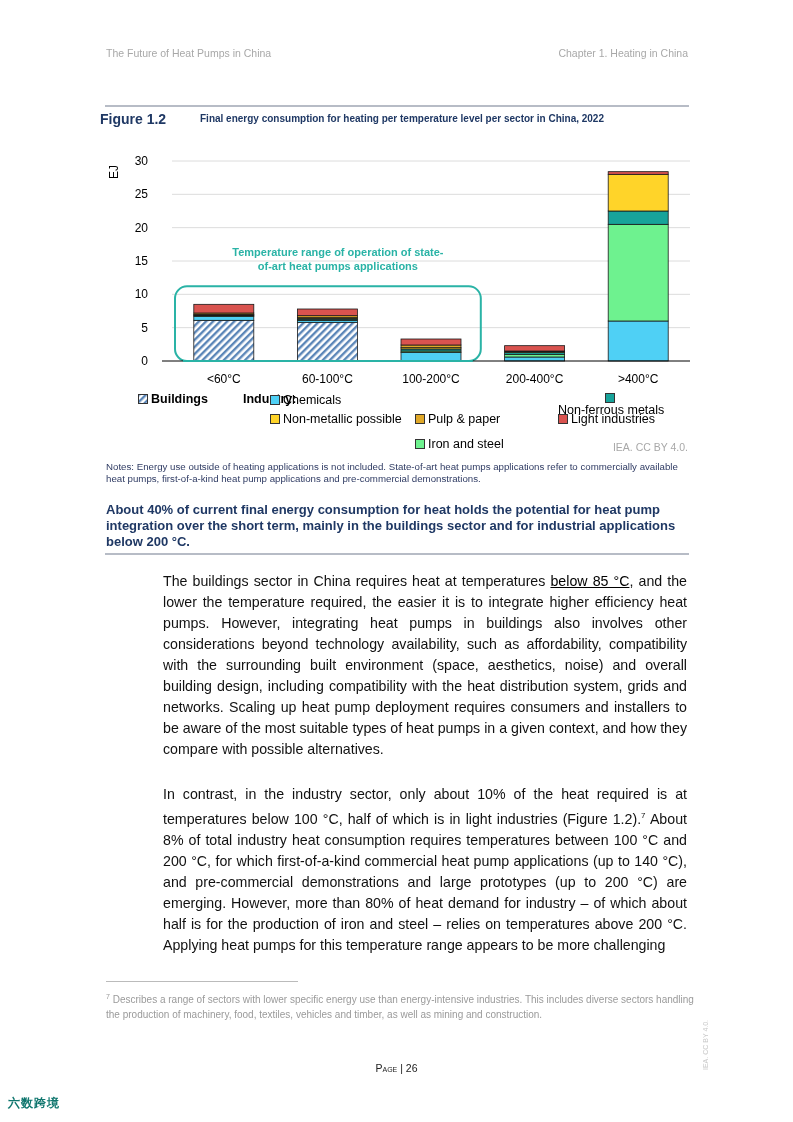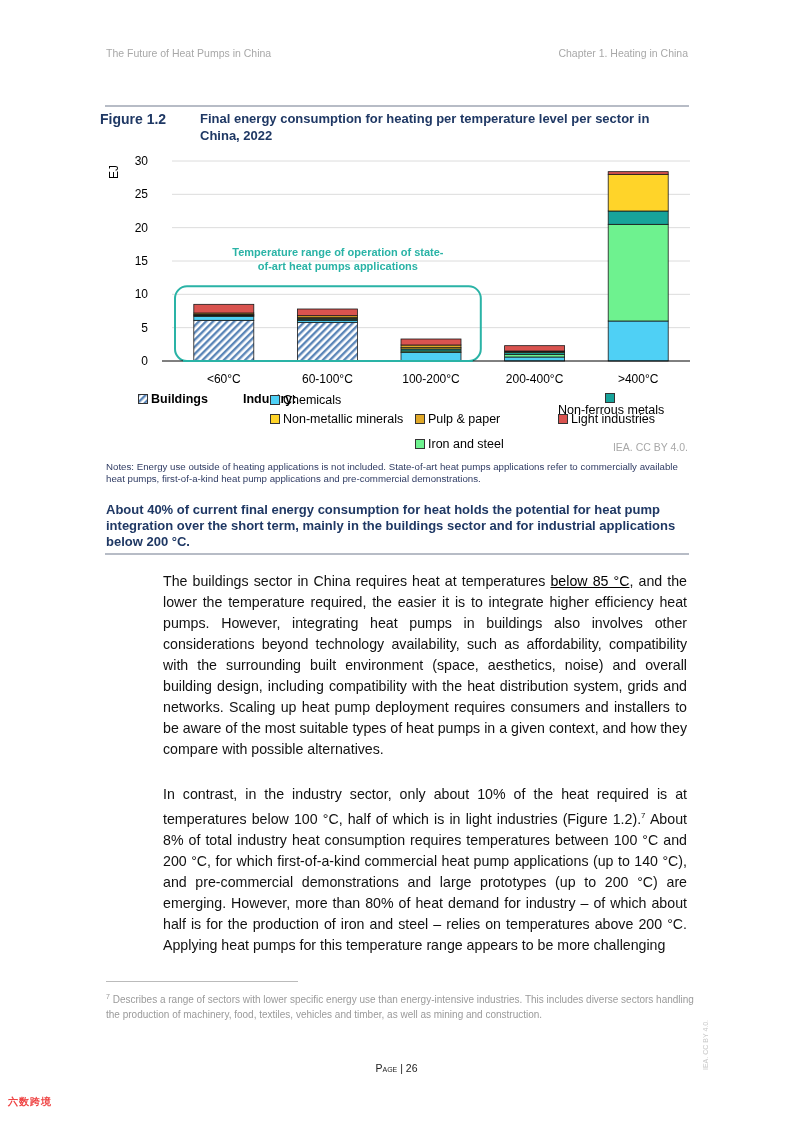--- a/index.html
+++ b/index.html
@@ -1,36 +1,36 @@
 <!DOCTYPE html>
 <html><head>
 <meta charset="utf-8">
 <style>
   html, body { margin: 0; padding: 0; background: #ffffff; }
   body { width: 793px; height: 1122px; position: relative; overflow: hidden; font-family: "Liberation Sans", sans-serif; }
   .abs { position: absolute; }
   .hdr { top: 47px; font-size: 10.5px; color: #a8a8a8; }
   .rule-top { left: 105px; width: 584px; top: 105px; height: 0; border-top: 2px solid #b7bcc6; }
   .fig-num { left: 100px; top: 111px; font-size: 14px; font-weight: bold; color: #1f3864; }
-  .fig-title { left: 200px; top: 111px; width: 490px; font-size: 13px; font-weight: bold; color: #1f3864; line-height: 16.5px; }
+  .fig-title { left: 200px; top: 111px; width: 490px; font-size: 10px; font-weight: bold; color: #1f3864; line-height: 16.5px; }
   #chart { left: 100px; top: 150px; }
   .legend { font-size: 12.5px; color: #000; }
   .lg-item { position: absolute; display: flex; align-items: center; white-space: nowrap; }
   .sw { width: 8px; height: 8px; border: 1px solid #333; margin-right: 3px; display: inline-block; }
   .credit { right: 105px; top: 441px; font-size: 10.5px; color: #a8a8a8; }
   .notes { left: 106px; top: 461px; width: 590px; font-size: 9.7px; color: #2f3b63; line-height: 12px; }
   .keymsg { left: 106px; top: 502px; width: 585px; font-size: 13px; font-weight: bold; color: #1f3864; line-height: 16px; }
   .rule-bot { left: 105px; width: 584px; top: 553px; border-top: 2px solid #b7bcc6; }
   .para { left: 163px; width: 524px; font-size: 14.2px; color: #111; line-height: 21px; text-align: justify; }
   .para a { color: #000000; text-decoration: underline; }
   .fn-rule { left: 106px; top: 981px; width: 192px; border-top: 1px solid #bbb; }
   .footnote { left: 106px; top: 989px; width: 590px; font-size: 10px; color: #9a9a9a; line-height: 15px; }
   .pageno { left: 0; width: 793px; top: 1062px; text-align: center; font-size: 10.5px; color: #222; }
   .side-credit { left: 702px; top: 1015px; font-size: 7px; color: #c8c8c8; transform: rotate(-90deg); transform-origin: left top; white-space: nowrap; top: 1070px; }
-  .watermark { left: 8px; top: 1095px; font-size: 10px; color: #ef4444; font-weight: bold; letter-spacing: 1px; }
+  .watermark { left: 8px; top: 1095px; font-size: 12px; color: #0f766e; font-weight: bold; letter-spacing: 1px; }
 </style>
 </head>
 <body>
 
 <div class="abs hdr" style="left:106px;">The Future of Heat Pumps in China</div>
 <div class="abs hdr" style="right:105px;">Chapter 1. Heating in China</div>
 
 <div class="abs rule-top"></div>
 <div class="abs fig-num">Figure 1.2</div>
 <div class="abs fig-title">Final energy consumption for heating per temperature level per sector in China, 2022</div>
@@ -135,21 +135,21 @@
       <div class="lg-item" style="left: 415px; top: 393px; margin-top: 44px;">
         <span class="sw" style="background: rgb(110, 242, 143);"></span>
         <span>Iron and steel</span>
       </div>
       <div class="lg-item" style="left: 558px; top: 393px; flex-direction: column;">
         <span class="sw" style="background: rgb(23, 163, 154);"></span>
         <span>Non-ferrous metals</span>
       </div>
       <div class="lg-item" style="left: 270px; top: 412px;">
         <span class="sw" style="background: rgb(255, 212, 41);"></span>
-        <span>Non-metallic minerals</span>
+        <span>Non-metallic possible</span>
       </div>
       <div class="lg-item" style="left: 415px; top: 412px;">
         <span class="sw" style="background: rgb(224, 168, 40);"></span>
         <span>Pulp &amp; paper</span>
       </div>
       <div class="lg-item" style="left: 558px; top: 412px;">
         <span class="sw" style="background: rgb(217, 83, 79);"></span>
         <span>Light industries</span>
       </div>
     </div>

